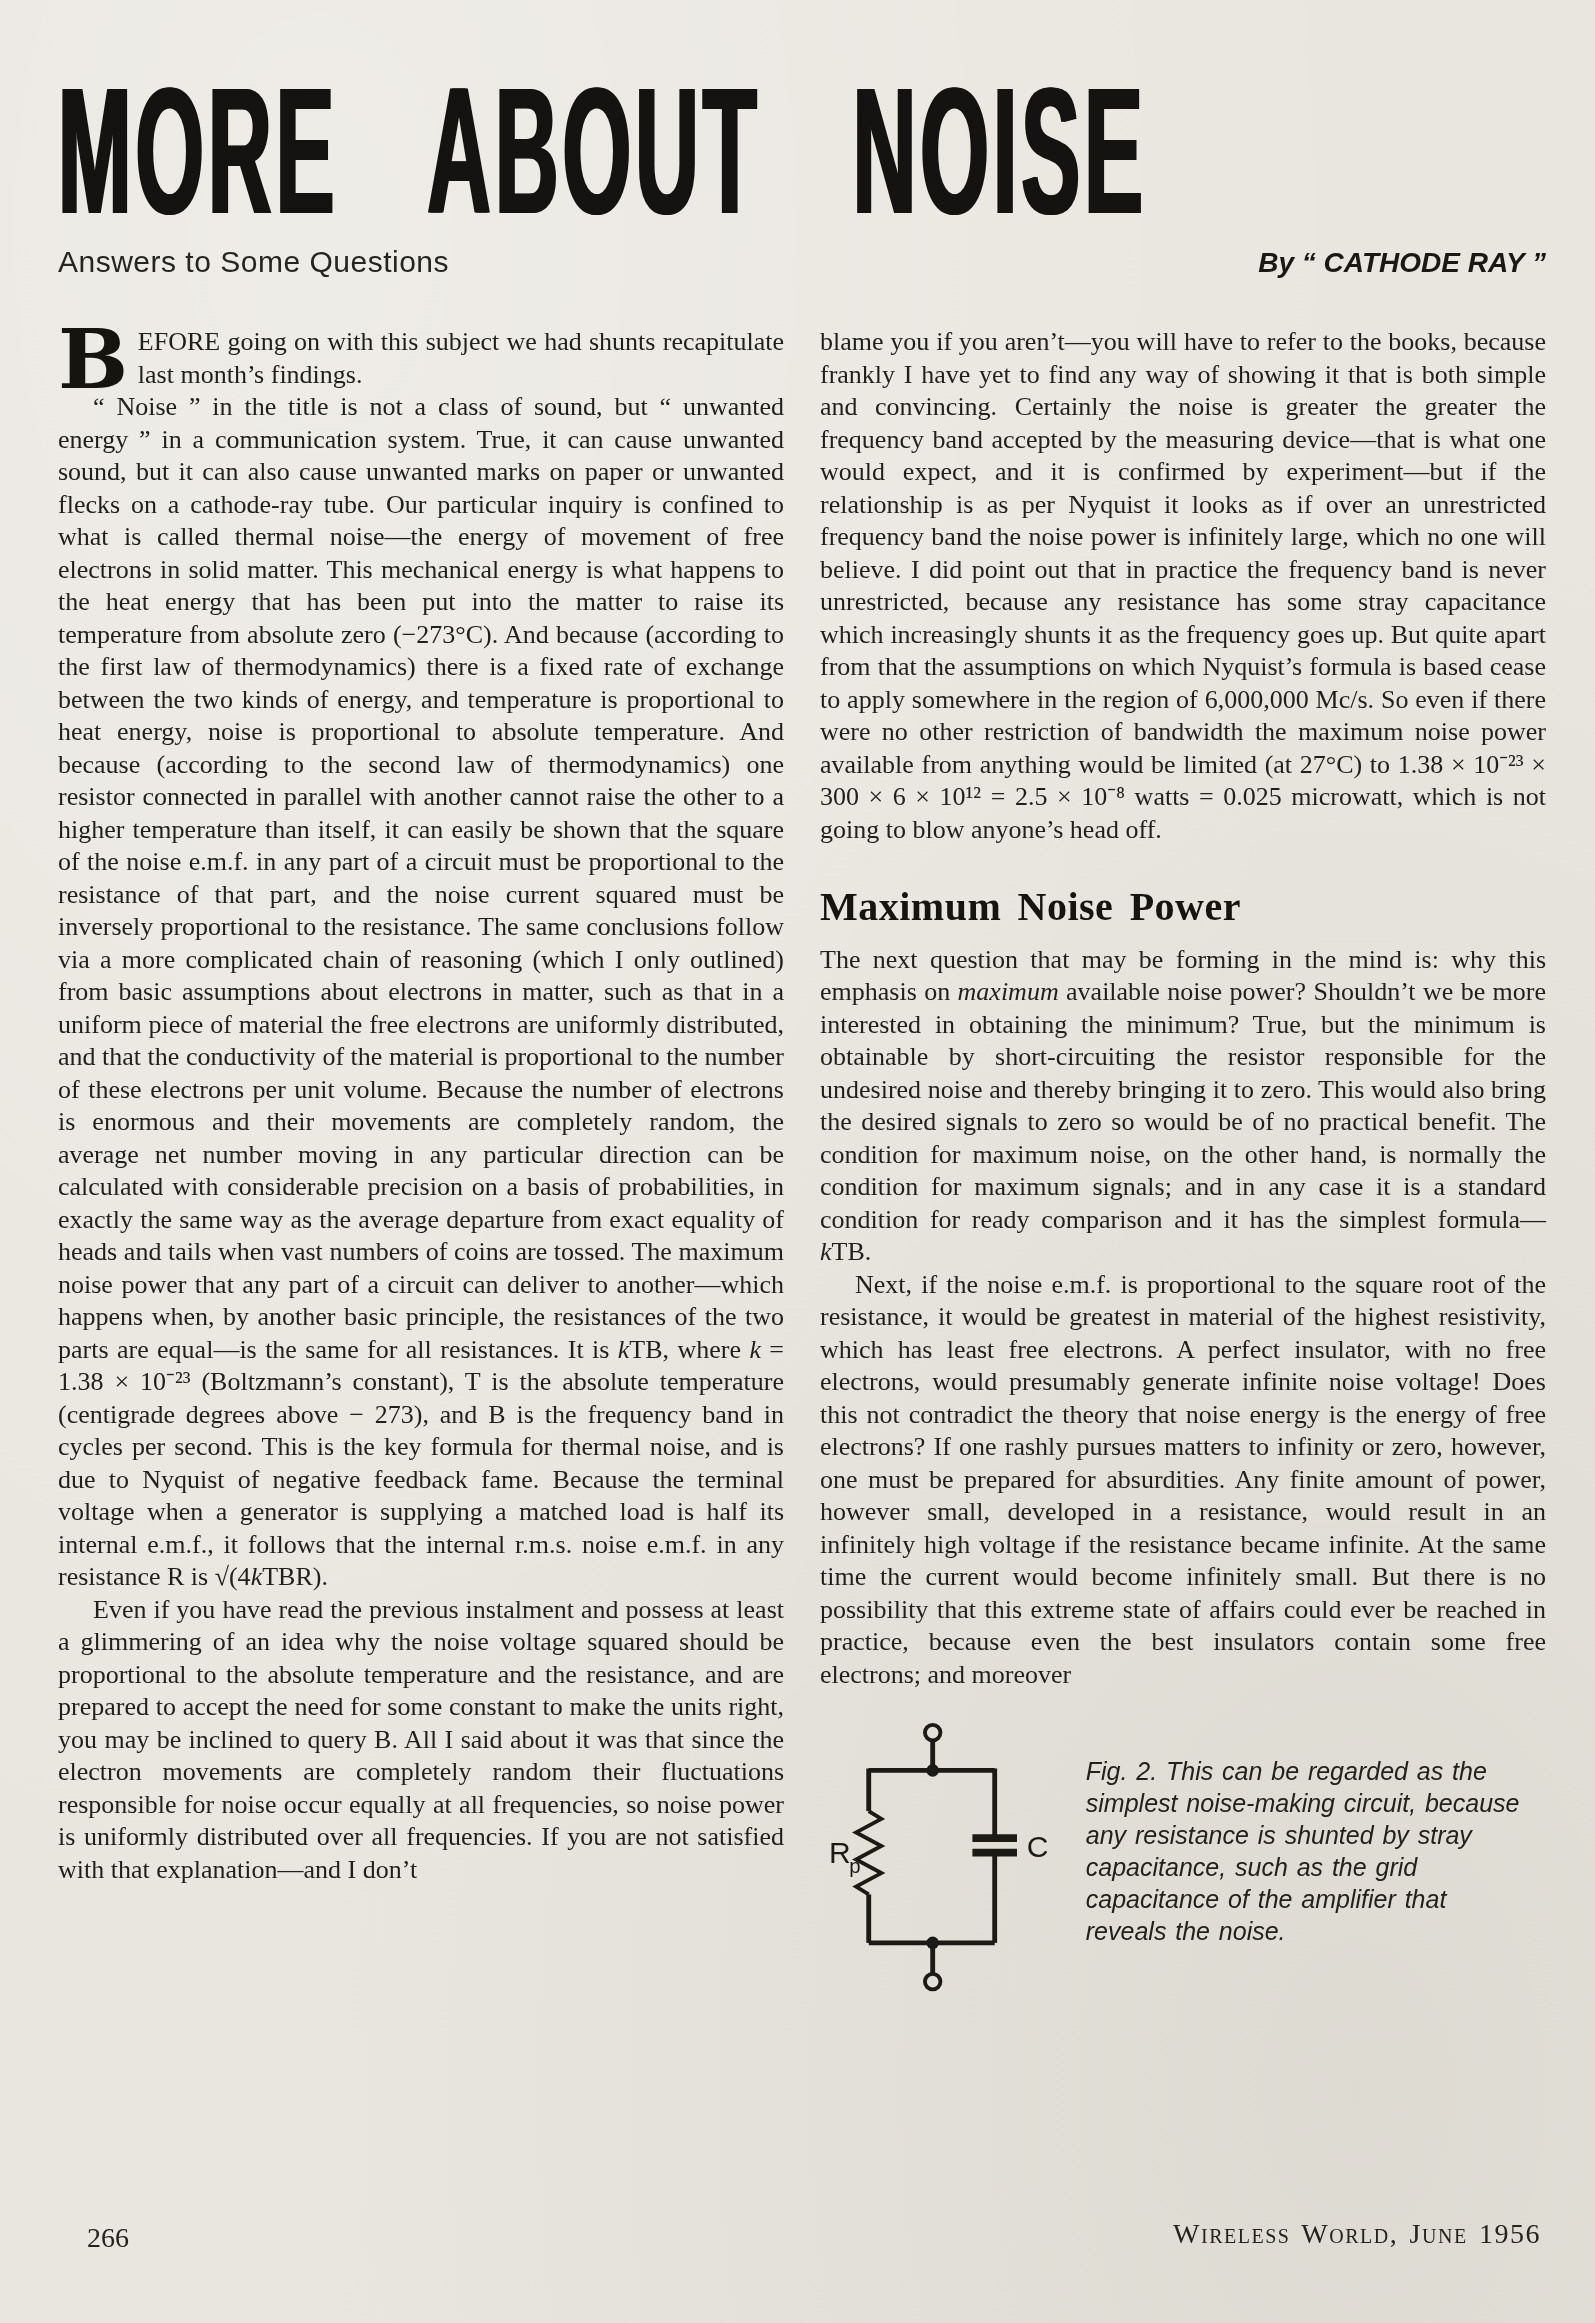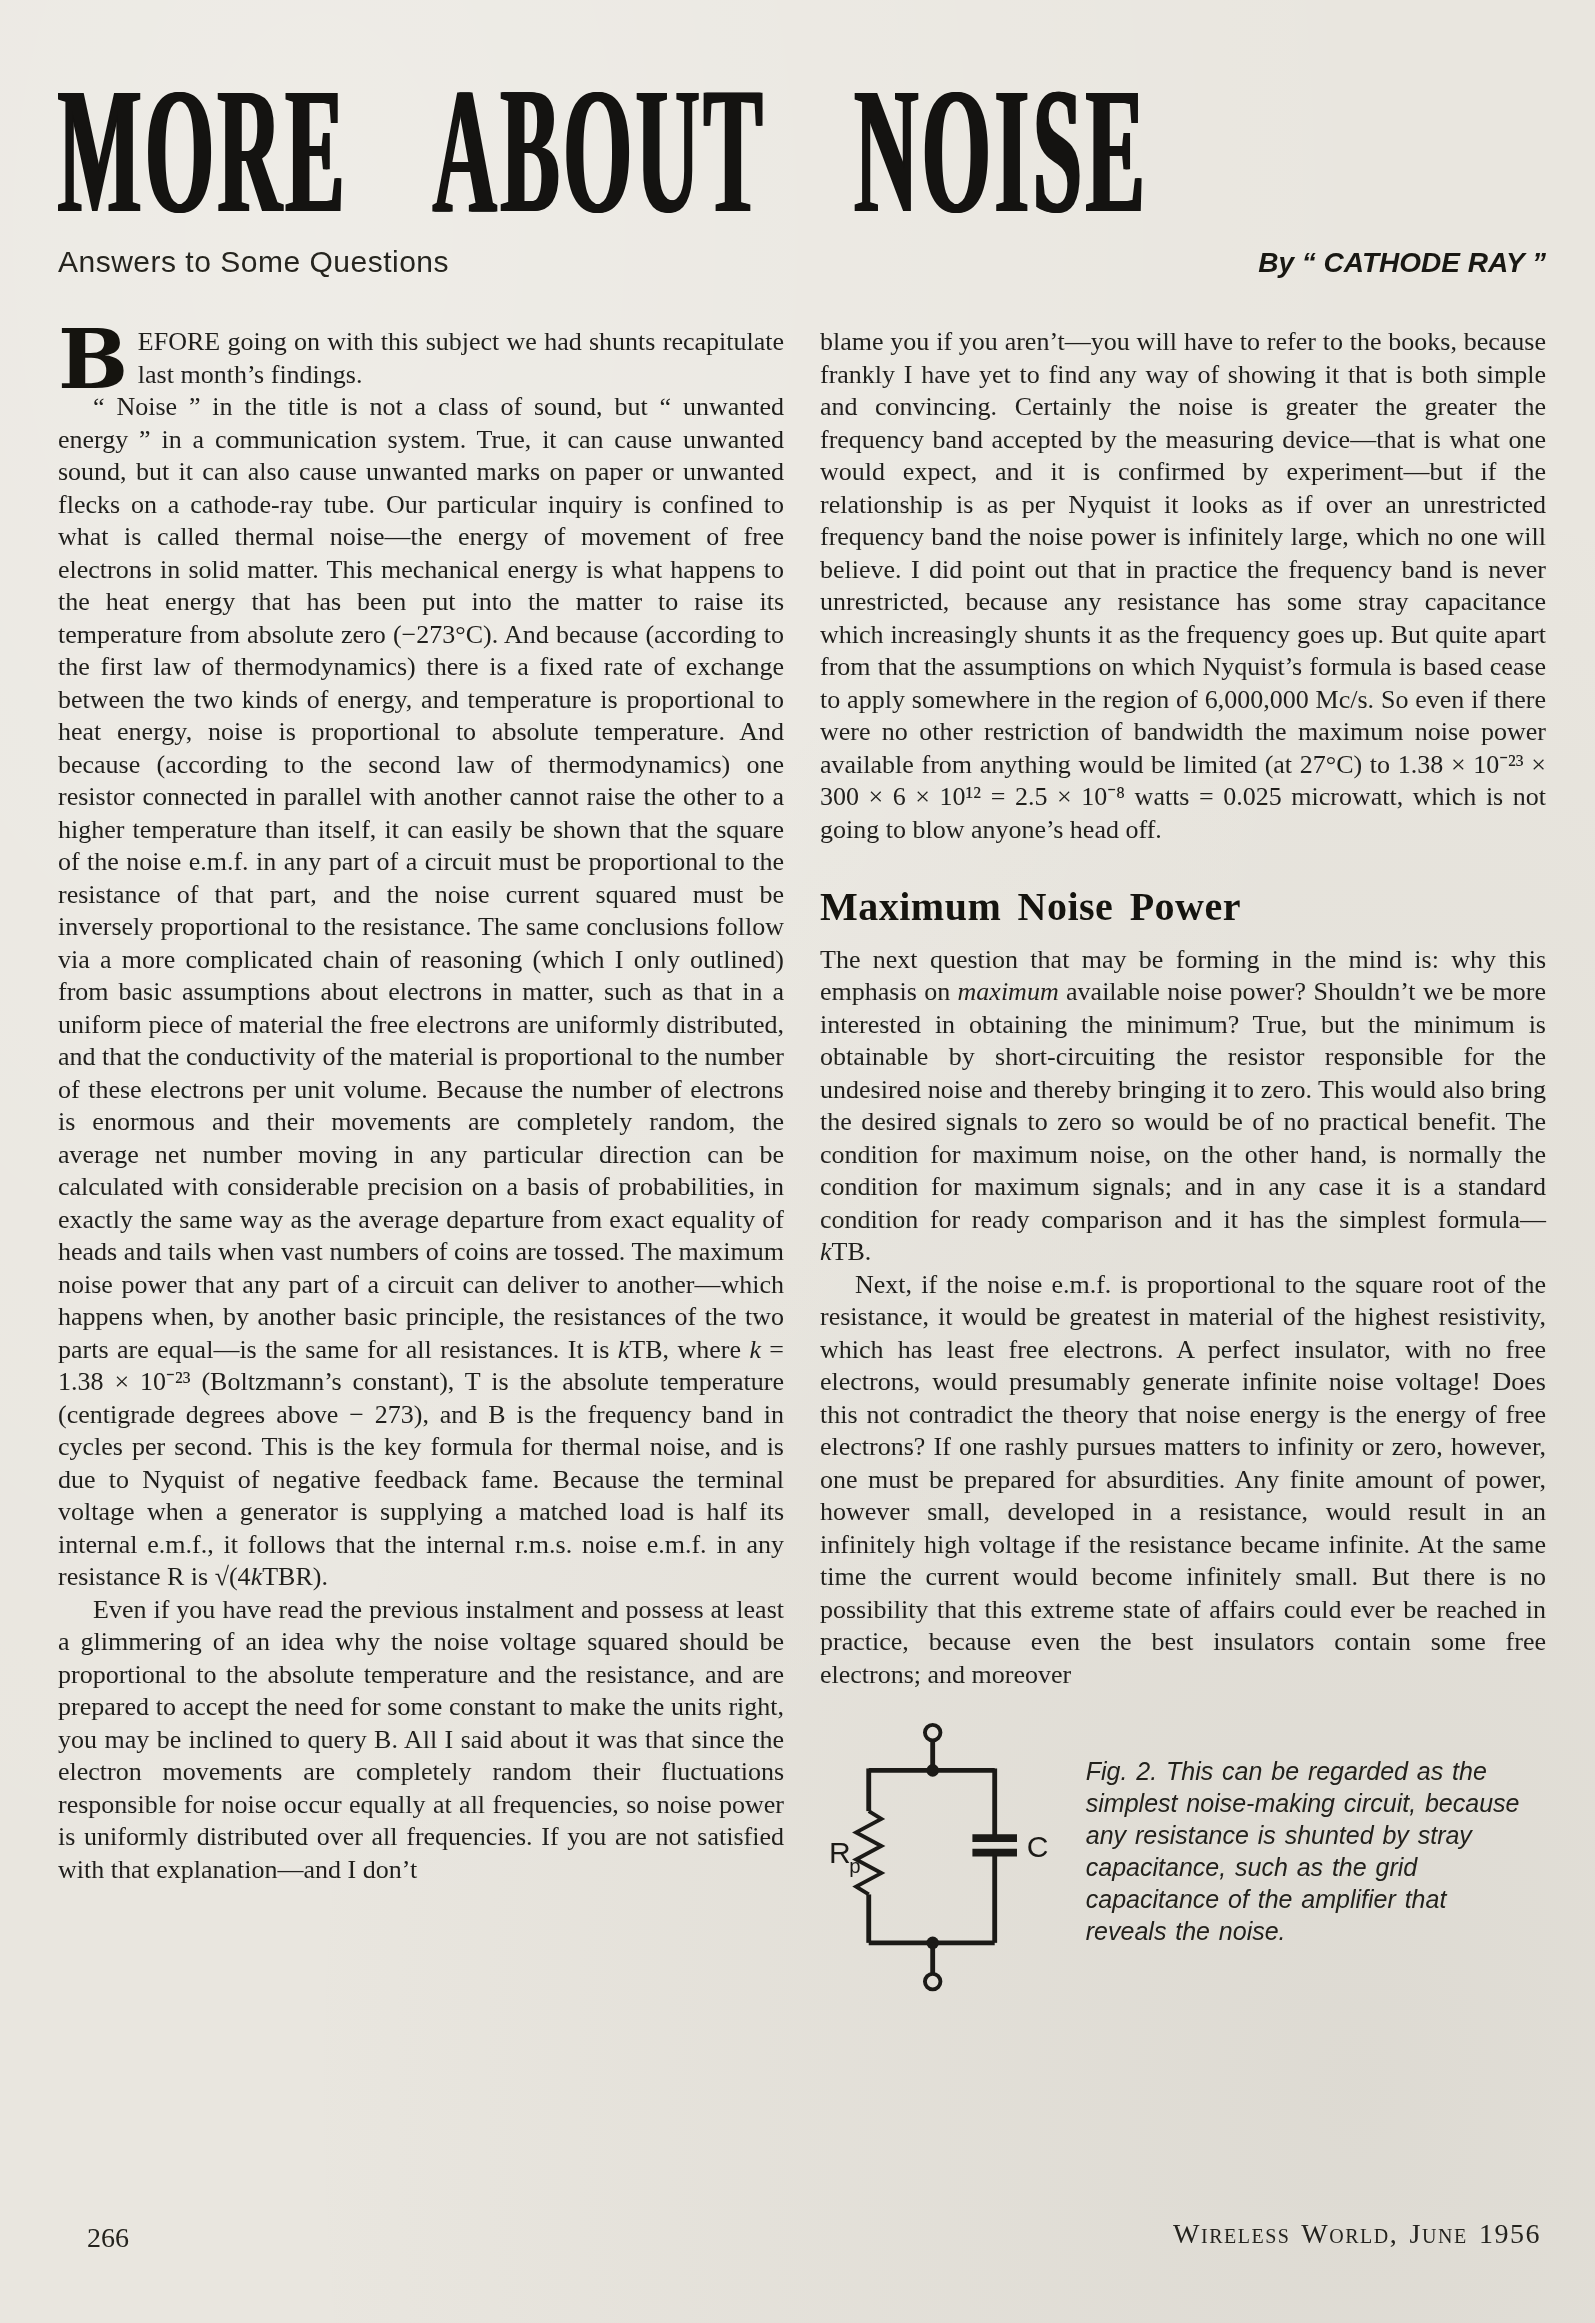--- a/index.html
+++ b/index.html
@@ -12,21 +12,21 @@
       radial-gradient(ellipse at 85% 90%, rgba(120,115,100,.10), rgba(0,0,0,0) 55%),
       #e9e6df;
     color:#1d1c1a;
     overflow:hidden;
     font-family:"Liberation Serif", serif;
   }
   header { padding:0 49px 0 58px; }
   h1.title {
     margin:78px 0 0 0;
     height:146px;
-    font-family:Liberation Serif, serif;
+    font-family:Liberation Sans, sans-serif;
     font-weight:bold;
     font-size:180px;
     line-height:146px;
     white-space:nowrap;
     color:#141311;
   }
   h1.title .title-inner{
     display:inline-block;
     transform:scaleX(0.49);
     transform-origin:left center;

